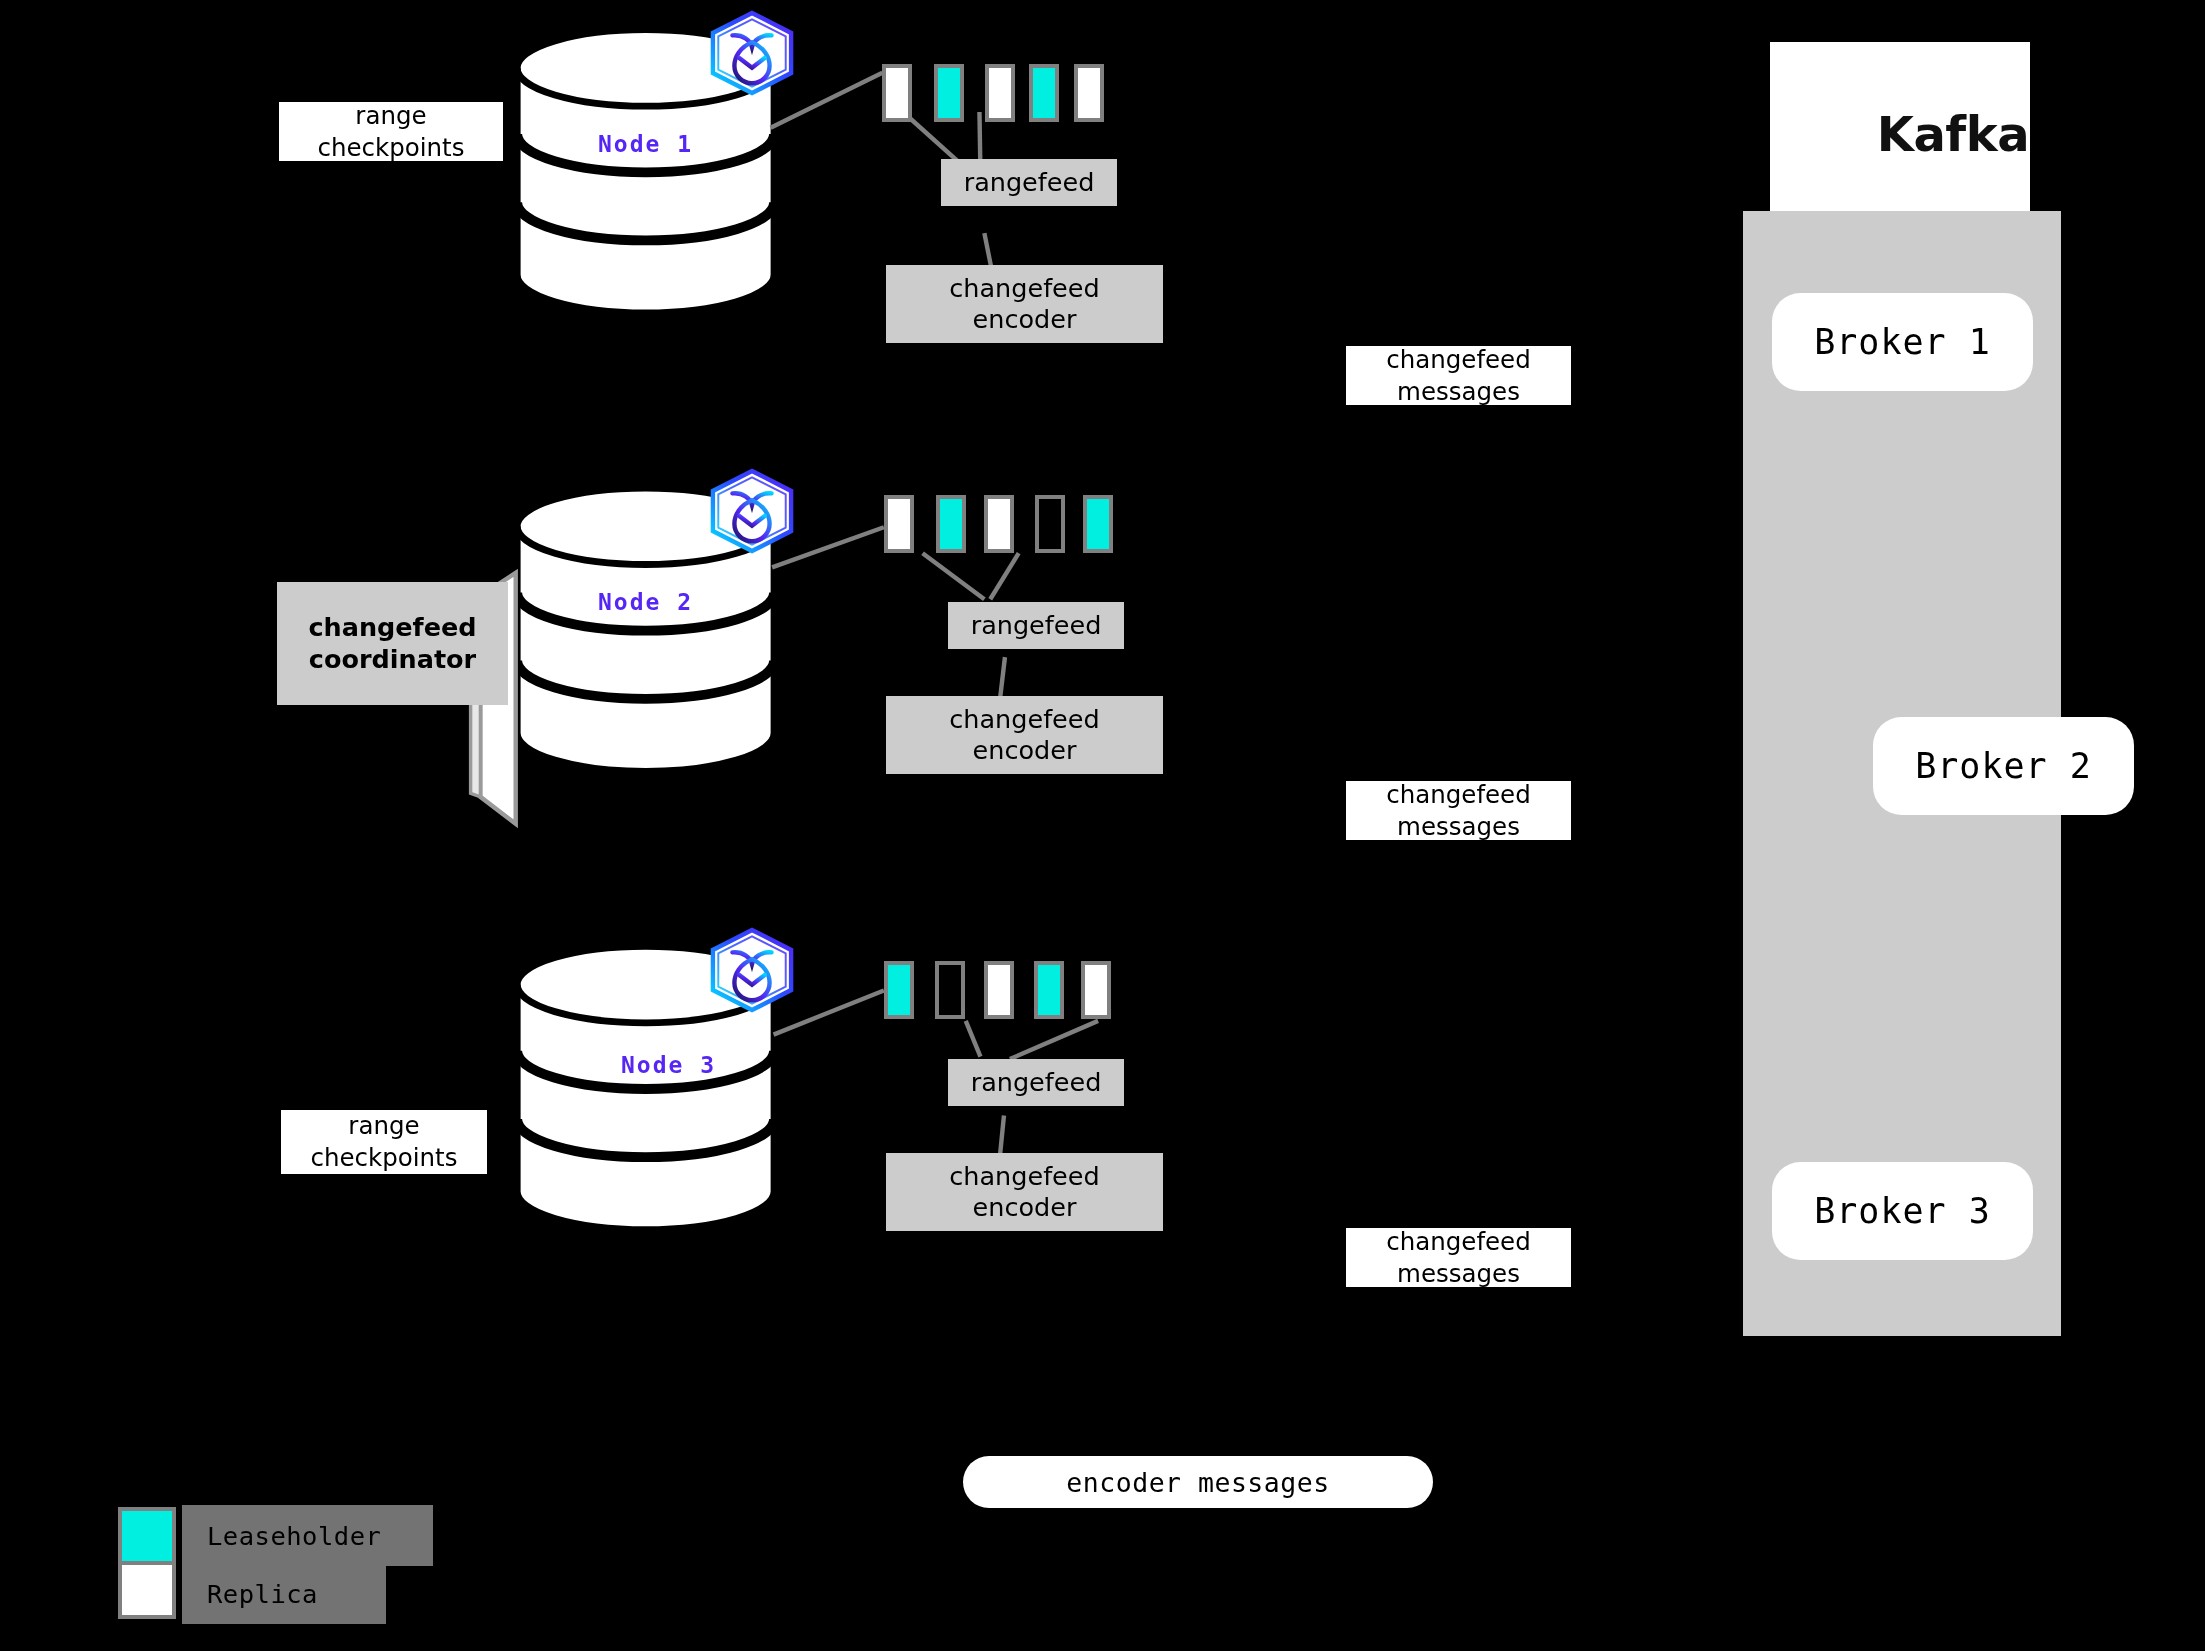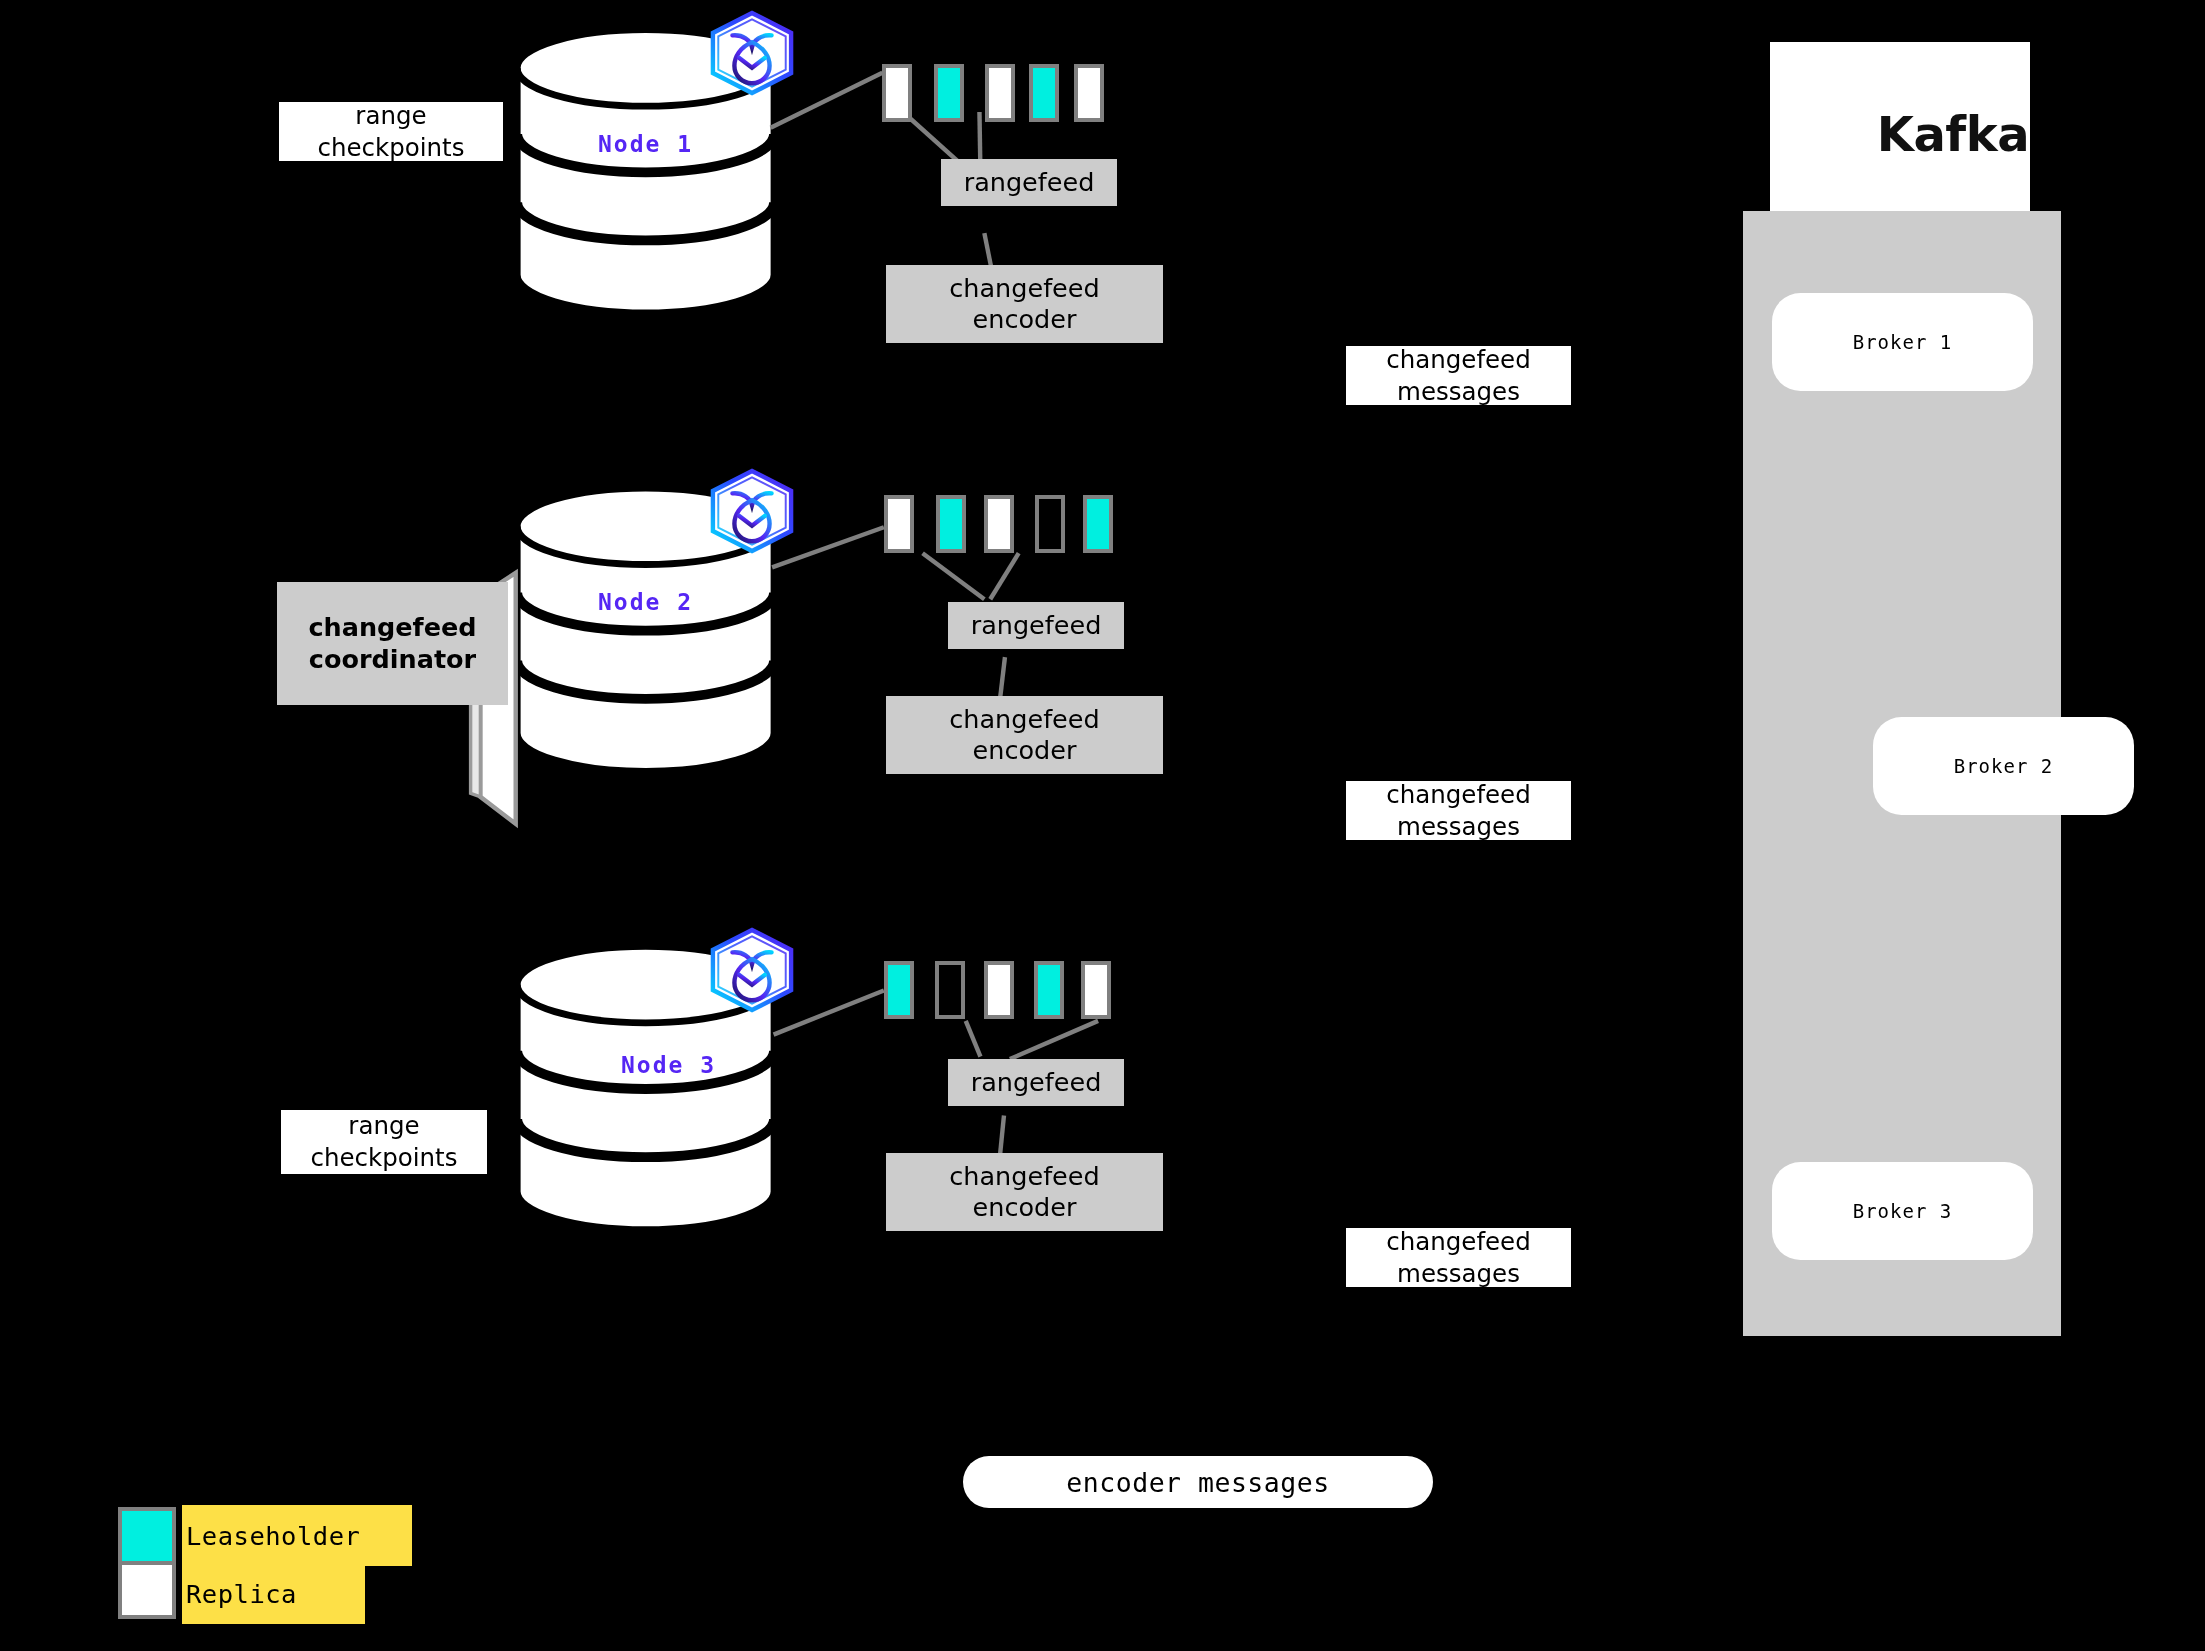--- a/index.html
+++ b/index.html
@@ -31,31 +31,31 @@
         font-family:"DejaVu Sans", sans-serif;font-size:24.5px;}
 
   
   .kafka-logo{position:absolute;background:#fff;display:flex;align-items:center;
               justify-content:center;}
   .kafka-word{font-family:"DejaVu Sans", sans-serif;font-weight:bold;font-size:48px;color:#111;
               letter-spacing:-0.5px;margin-left:7.8px;}
   .kpanel{position:absolute;background:#CCCCCC;}
   .broker{position:absolute;background:#FFFFFF;border-radius:28.4px;display:flex;
           align-items:center;justify-content:center;color:#000;
-          font-family:"DejaVu Sans Mono", monospace;font-size:19px;letter-spacing:1px;}
+          font-family:"DejaVu Sans Mono", monospace;font-size:35px;letter-spacing:1px;}
 
   
   .pill{position:absolute;background:#FFFFFF;border-radius:490px;display:flex;
         align-items:center;justify-content:center;color:#000;
         font-family:"DejaVu Sans Mono", monospace;font-size:26.5px;letter-spacing:0.5px;}
 
   
   .lg-sw{position:absolute;box-sizing:border-box;border:4.4px solid #808080;width:58px;height:58px;}
-  .lg-lbl{position:absolute;background:#fde047;color:#000;display:flex;align-items:center;
-          font-family:"DejaVu Sans Mono", monospace;font-size:25.5px;padding-left:4px;letter-spacing:0.5px;}
+  .lg-lbl{position:absolute;background:#737373;color:#000;display:flex;align-items:center;
+          font-family:"DejaVu Sans Mono", monospace;font-size:25.5px;padding-left:25px;letter-spacing:0.5px;}
 </style>
 </head>
 <body>
 
 <div class="stage">
 
   <svg class="layer" viewBox="0 0 4498 3369">
     <defs>
       <linearGradient id="roachHexGrad" x1="0" y1="1" x2="1" y2="0">
         <stop offset="0%" stop-color="#00E1FF"></stop>

